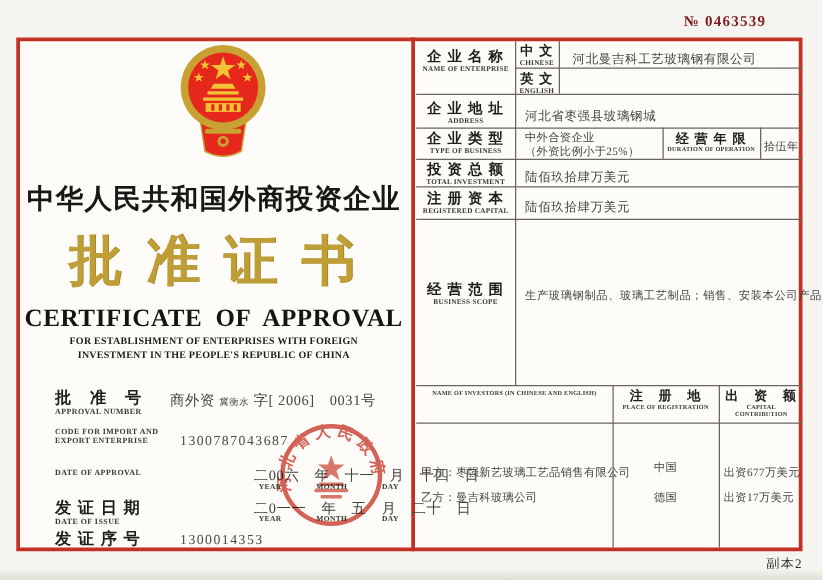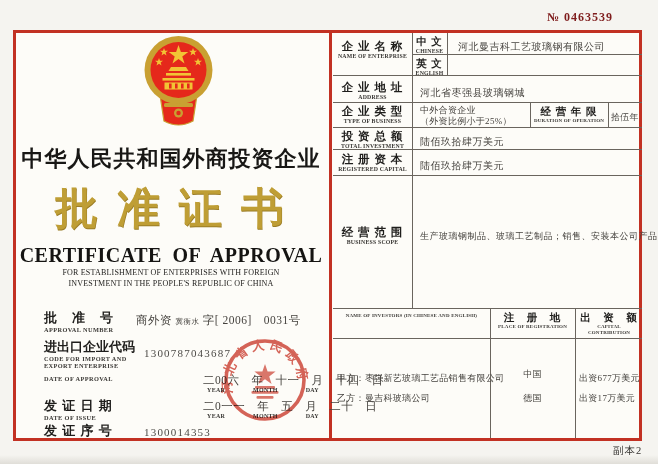--- a/index.html
+++ b/index.html
@@ -18,21 +18,21 @@
   .vl{width:1px;background:#6a655e}
   
   .t-lbl{font-weight:bold;font-size:11.5px;letter-spacing:1px;text-align:center;color:#1f1e1c;line-height:1.05}
   .t-cap{font-weight:bold;font-size:5.8px;letter-spacing:.2px;color:#3a3835;text-align:center;line-height:1.15;margin-top:1px}
   .t-val{font-size:10px;color:#45423e;letter-spacing:.5px}
   .t-val-sm{font-size:9px;color:#45423e;letter-spacing:.3px}
   
   .title-cn{font-family:"Liberation Sans","DejaVu Sans",sans-serif;font-weight:bold;font-size:22px;letter-spacing:1px;text-align:center;color:#181715}
   .title-gold{font-weight:bold;font-size:43px;color:#bf9e35;letter-spacing:19px;text-align:center;text-shadow:.5px .5px 0 #9a7c26;white-space:nowrap}
   .title-en{font-weight:bold;font-size:20px;letter-spacing:.5px;word-spacing:5px;text-align:center;color:#151412}
-  .sub-en{font-weight:normal;font-size:8px;letter-spacing:.2px;text-align:center;color:#1c1b19;line-height:1.3}
+  .sub-en{font-weight:bold;font-size:8px;letter-spacing:.2px;text-align:center;color:#1c1b19;line-height:1.3}
   .f-lbl{font-weight:bold;font-size:13px;color:#1f1e1c;letter-spacing:1px;line-height:1;white-space:nowrap}
   .f-cap{font-weight:bold;font-size:6.3px;color:#3a3835;letter-spacing:.4px;line-height:1.25;margin-top:1.5px}
   .f-val{font-size:11.5px;color:#45423e;letter-spacing:.5px;white-space:nowrap}
   .f-val small{font-size:7.5px}
   .d-cap{font-weight:bold;font-size:6px;color:#3a3835;word-spacing:26px;letter-spacing:.3px;white-space:nowrap}
   .num{letter-spacing:1.2px;color:#4c4a46}
   .serial{font-size:12px;font-weight:bold;color:#7f1d1d;letter-spacing:1px;white-space:nowrap}
   .copy{font-size:10.5px;color:#33312e;letter-spacing:1px}
   .stamp{left:221px;top:336px;width:88px;height:88px;opacity:.82;z-index:6;mix-blend-mode:multiply}
   .emblem{left:139px;top:33px;width:79px;height:100px}
@@ -83,21 +83,20 @@
   <div class="f-lbl">批　准　号</div>
   <div class="f-cap">APPROVAL      NUMBER</div>
 </div>
 <div class="abs f-val" style="left:136px;top:313px">
   <span>商外资</span>
   <small>冀衡水</small>
   <span>字[ 2006]　0031号</span>
 </div>
 
 <div class="abs" style="left:44px;top:340px;width:115px">
-  <div class="f-lbl" style="letter-spacing:0">进出口企业代码</div>
   <div class="f-cap">CODE FOR IMPORT AND</div>
   <div class="f-cap" style="margin-top:0">EXPORT      ENTERPRISE</div>
 </div>
 <div class="abs f-val num" style="left:144px;top:347px;font-size:11px">1300787043687</div>
 
 <div class="abs" style="left:44px;top:373px;width:105px">
   <div class="f-cap">DATE    OF    APPROVAL</div>
 </div>
 <div class="abs f-val" style="left:203px;top:373px">二00六　年　十一　月　十四　日</div>
 <div class="abs d-cap" style="left:207px;top:387px">YEAR MONTH DAY</div>

